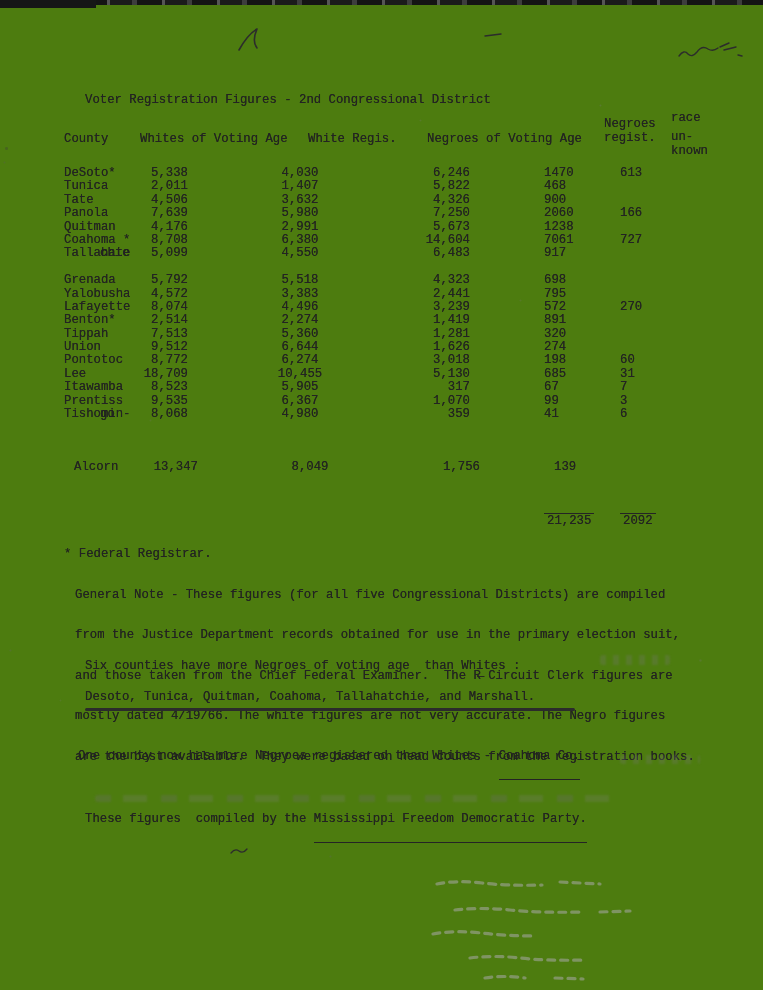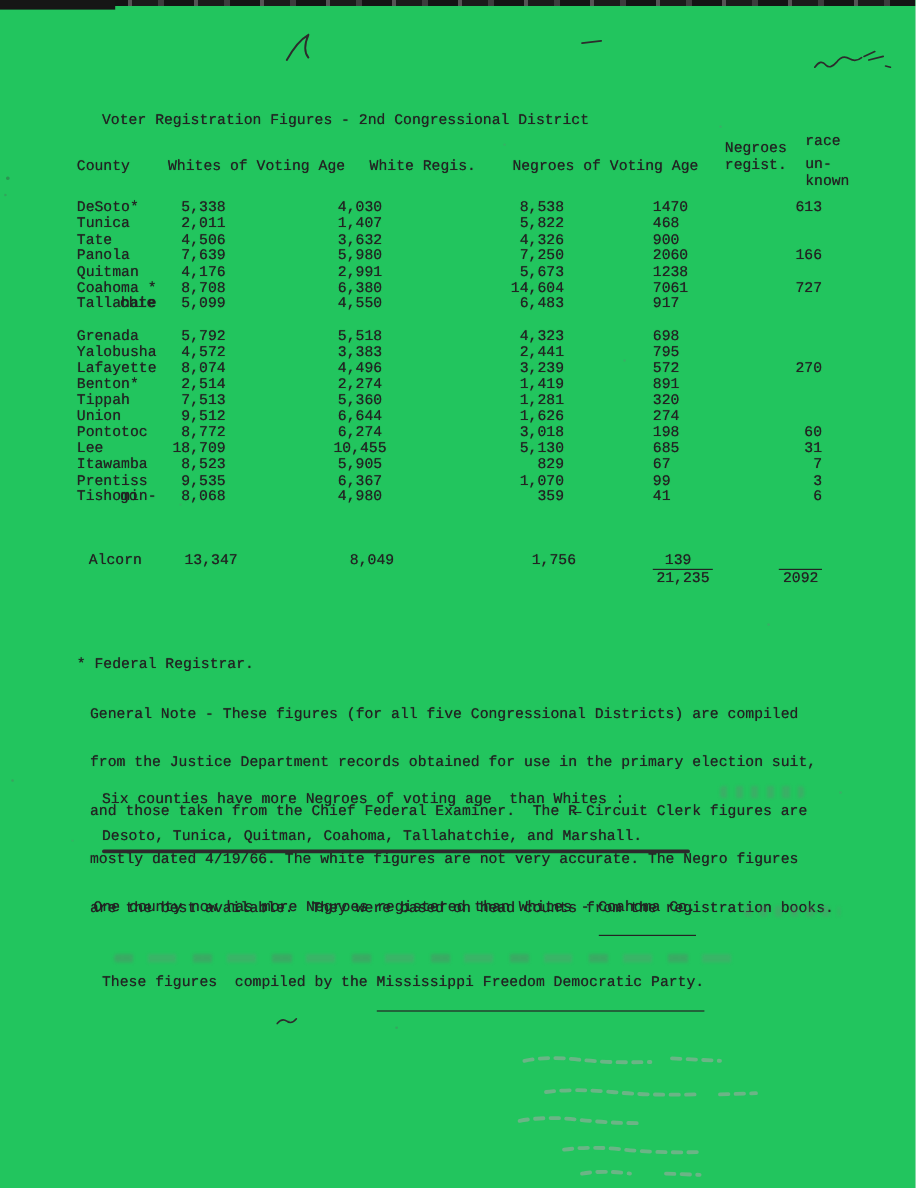--- a/index.html
+++ b/index.html
@@ -1,16 +1,16 @@
 <!DOCTYPE html>
 <html><head>
 <meta charset="utf-8">
 <style>
   html,body{margin:0;padding:0;background:#e8e8e8;}
-  .page{position:relative;width:763px;height:990px;background:#22c55e;overflow:hidden;
+  .page{position:relative;width:763px;height:990px;background:#4d7c0f;overflow:hidden;
         font-family:"Liberation Mono","DejaVu Sans Mono",monospace;font-size:12.3px;
         color:#232323;}
   .type{white-space:pre;text-shadow:0 0 .6px rgba(25,25,25,.75);line-height:13.5px;}
   .abs{position:absolute;}
   .title{font-size:12.3px;}
   
   .scan-top{position:absolute;left:0;top:0;width:763px;height:5px;
     background:repeating-linear-gradient(90deg,#1b1b1b 0 22px,#3d3d3d 22px 27px,#141414 27px 52px,#555 52px 55px);
     filter:blur(.4px);}
   .scan-top-blob{position:absolute;left:0;top:0;width:96px;height:8px;background:#161616;filter:blur(.5px);}
@@ -34,22 +34,22 @@
   .table-rows .trow,.trow{position:relative;height:13.4px;}
   .trow.tall{height:26.8px;}
   .trow.gap-before{margin-top:26px;margin-left:10px;}
   .cell{position:absolute;top:0;white-space:pre;line-height:13.4px;text-shadow:0 0 .6px rgba(25,25,25,.75);}
   .c-county{left:0;}
   .c-county2{left:36px;top:0;}
   .c-wage{left:64px;width:60px;text-align:right;}
   .c-wreg{left:190px;width:92px;text-align:center;}
   .c-nage{left:310px;width:96px;text-align:right;}
   .c-nreg{left:480px;width:94px;text-align:left;}
-  .c-unk{left:556px;width:65px;text-align:right;}
-  .tot-line{display:inline-block;border-top:1.6px solid #242424;padding:1px 3px 0 3px;}
+  .c-unk{left:556px;width:65px;}
+  .tot-line{display:inline-block;border-top:1.6px solid #242424;padding:1px 3px 0 3px;margin-top:39px;}
   .gnote{margin-left:11px;}
   .u{border-bottom:1.4px solid #242424;padding-bottom:16px;}
   .heavy-rule{height:3px;background:#2b2b2b;filter:blur(.45px);border-radius:2px;}
 </style>
 </head>
 <body>
 
 <div class="page">
 
   <div class="scan-top"></div>
@@ -82,21 +82,21 @@
     <span class="abs type" style="left:671px;top:131px">un-</span>
     <span class="abs type" style="left:671px;top:145px">known</span>
   </div>
 
   <div class="abs" style="left:64px;top:167px;width:660px">
     <div class="table-rows">
         <div class="trow">
           <span class="cell c-county">DeSoto*</span>
           <span class="cell c-wage">5,338</span>
           <span class="cell c-wreg">4,030</span>
-          <span class="cell c-nage">8,538</span>
+          <span class="cell c-nage">6,246</span>
           <span class="cell c-nreg">1470</span>
           <span class="cell c-unk">613</span>
         </div>
         <div class="trow">
           <span class="cell c-county">Tunica</span>
           <span class="cell c-wage">2,011</span>
           <span class="cell c-wreg">1,407</span>
           <span class="cell c-nage">5,822</span>
           <span class="cell c-nreg">468</span>
           <span class="cell c-unk"></span>
@@ -203,21 +203,21 @@
           <span class="cell c-wage">18,709</span>
           <span class="cell c-wreg">10,455</span>
           <span class="cell c-nage">5,130</span>
           <span class="cell c-nreg">685</span>
           <span class="cell c-unk">31</span>
         </div>
         <div class="trow">
           <span class="cell c-county">Itawamba</span>
           <span class="cell c-wage">8,523</span>
           <span class="cell c-wreg">5,905</span>
-          <span class="cell c-nage">829</span>
+          <span class="cell c-nage">317</span>
           <span class="cell c-nreg">67</span>
           <span class="cell c-unk">7</span>
         </div>
         <div class="trow">
           <span class="cell c-county">Prentiss</span>
           <span class="cell c-wage">9,535</span>
           <span class="cell c-wreg">6,367</span>
           <span class="cell c-nage">1,070</span>
           <span class="cell c-nreg">99</span>
           <span class="cell c-unk">3</span>

